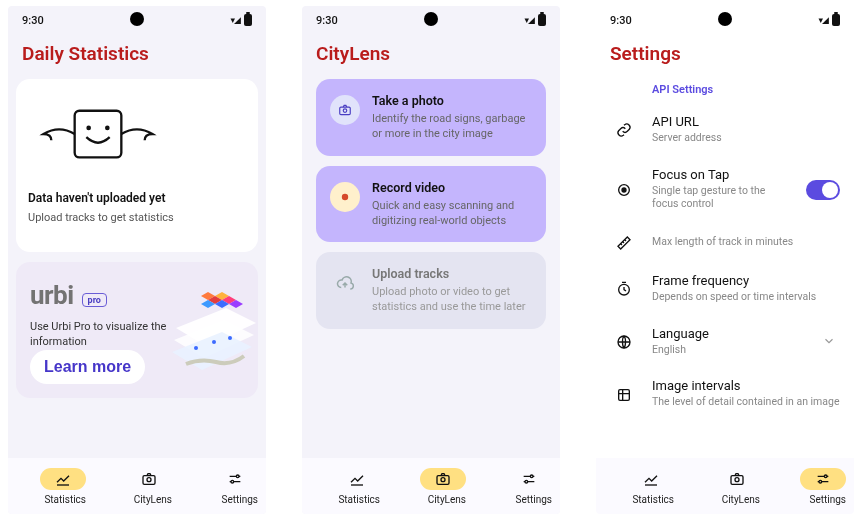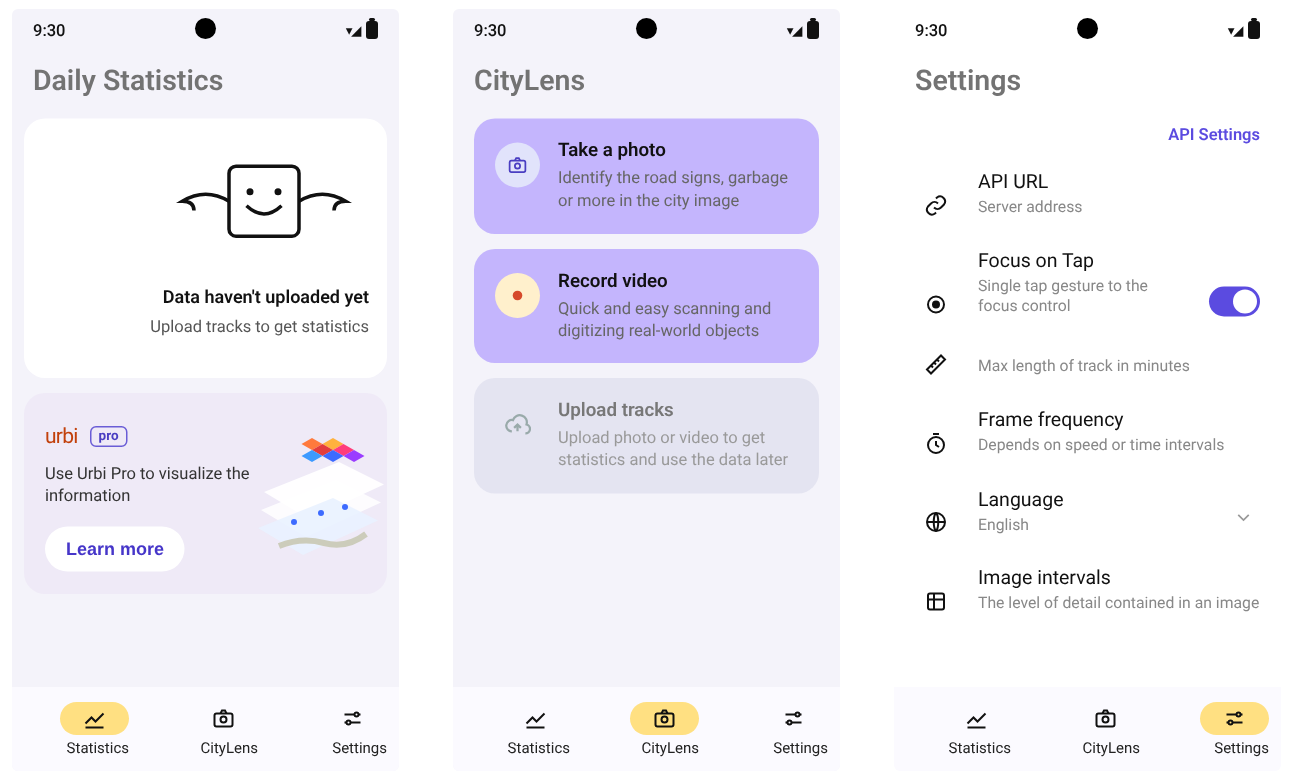--- a/index.html
+++ b/index.html
@@ -36,49 +36,49 @@
     width: 14px; height: 14px; border-radius: 50%; background: #000;
     position: absolute; left: 50%; transform: translateX(-50%); top: 6px;
   }
   .statusbar .right { display:flex; align-items:center; gap:2px; }
   .sig { font-size: 9px; letter-spacing: -1px;}
   .batt { width:8px; height:12px; background:#111; border-radius:2px; margin-left:2px; position:relative;}
   .batt::after{content:"";position:absolute;top:-2px;left:2px;width:4px;height:2px;background:#111;border-radius:1px;}
   .page-title {
     font-size: 19px;
     font-weight: 600;
-    color: #737373;
+    color: #b91c1c;
     padding: 8px 14px 14px 14px;
   }
   
   .card {
     background: #fff;
     margin: 0 8px;
     border-radius: 14px;
     padding: 12px;
   }
-  .empty-card { display:flex; flex-direction:column; align-items:flex-end; padding: 24px 12px 28px; }
+  .empty-card { display:flex; flex-direction:column; align-items:flex-start; padding: 24px 12px 28px; }
   .shrug-wrap { margin-bottom: 14px;}
   .empty-title { font-size: 12px; font-weight:600; color:#111; margin-bottom:6px;}
   .empty-sub { font-size: 11px; color:#555; }
   .promo {
     margin: 10px 8px 0 8px;
     background: #efeaf7;
     border-radius: 14px;
     padding: 18px 14px 14px 14px;
     position: relative;
     overflow: hidden;
     min-height: 134px;
   }
-  .promo-brand { font-size:14px; font-weight:400; color:#c2410c; letter-spacing:-0.5px;}
+  .promo-brand { font-size:26px; font-weight:700; color:#737373; letter-spacing:-0.5px;}
   .promo-pill { display:inline-block; font-size:9px; font-weight:700; color:#4a3ec2; border:1.5px solid #6a5dd6; border-radius:4px; padding:1px 5px; margin-left:4px; vertical-align:middle;}
   .promo-text { font-size: 11px; color:#333; margin-top:10px; max-width: 140px; line-height:1.35;}
   .promo-btn {
-    margin-top:12px; background:#fff; border:none; border-radius:18px;
-    padding: 8px 14px; font-size:12px; font-weight:600; color:#4636c9; cursor:pointer;
+    margin-top:0; background:#fff; border:none; border-radius:18px;
+    padding: 8px 14px; font-size:16px; font-weight:600; color:#4636c9; cursor:pointer;
   }
   .promo-art { position:absolute; right:-8px; top:6px; width:120px; height:120px; }
   .navbar {
     margin-top: auto;
     height: 56px;
     background: #fbfaff;
     display: flex;
     justify-content: space-around;
     align-items: center;
   }
@@ -103,24 +103,23 @@
   .ai-none { }
   .action-title { font-size:12.5px; font-weight:600; color:#111; margin-bottom:4px;}
   .action-card.disabled .action-title { color:#777; }
   .action-desc { font-size:11px; color:#666; line-height:1.35;}
   .action-card.disabled .action-desc { color:#999; }
   
   .phone3 { background:#fff; }
   .section-header {
     font-size:11px; font-weight:600; color:#5b4be0;
     padding: 4px 14px 10px 56px;
-    text-align: right;
   }
   .setting-row {
-    display:flex; align-items:flex-end; gap:14px;
+    display:flex; align-items:center; gap:14px;
     padding: 8px 14px 14px 14px;
     cursor:pointer;
   }
   .setting-icon { width:28px; display:flex; justify-content:center; padding-top:2px; color:#222;}
   .setting-text { flex:1; }
   .setting-title { font-size:13px; color:#111; margin-bottom:2px;}
   .setting-sub { font-size:10.5px; color:#888; line-height:1.3;}
   .toggle {
     width:34px; height:20px; background:#5b4be0; border-radius:10px; position:relative; flex-shrink:0; margin-top:2px;
   }
@@ -260,21 +259,21 @@
 
   <div class="action-card disabled">
     <div class="action-icon ai-none">
       <svg width="18" height="18" viewBox="0 0 24 24" fill="none" stroke="#9aa" stroke-width="2">
           <path d="M7 18a5 5 0 1 1 1-9.9A6 6 0 0 1 20 12a4 4 0 0 1-1 7.9"></path>
           <path d="M12 12v6M9 15l3-3 3 3"></path>
         </svg>
     </div>
     <div>
       <div class="action-title">Upload tracks</div>
-      <div class="action-desc">Upload photo or video to get statistics and use the data later</div>
+      <div class="action-desc">Upload photo or video to get statistics and use the time later</div>
     </div>
   </div>
 
   <div class="navbar">
     <div class="navitem">
       <span class="pill">
           <svg width="16" height="16" viewBox="0 0 24 24" fill="none" stroke="#111" stroke-width="2">
             <path d="M3 17 L9 11 L13 15 L21 7"></path>
             <path d="M3 21 H21"></path>
           </svg>

